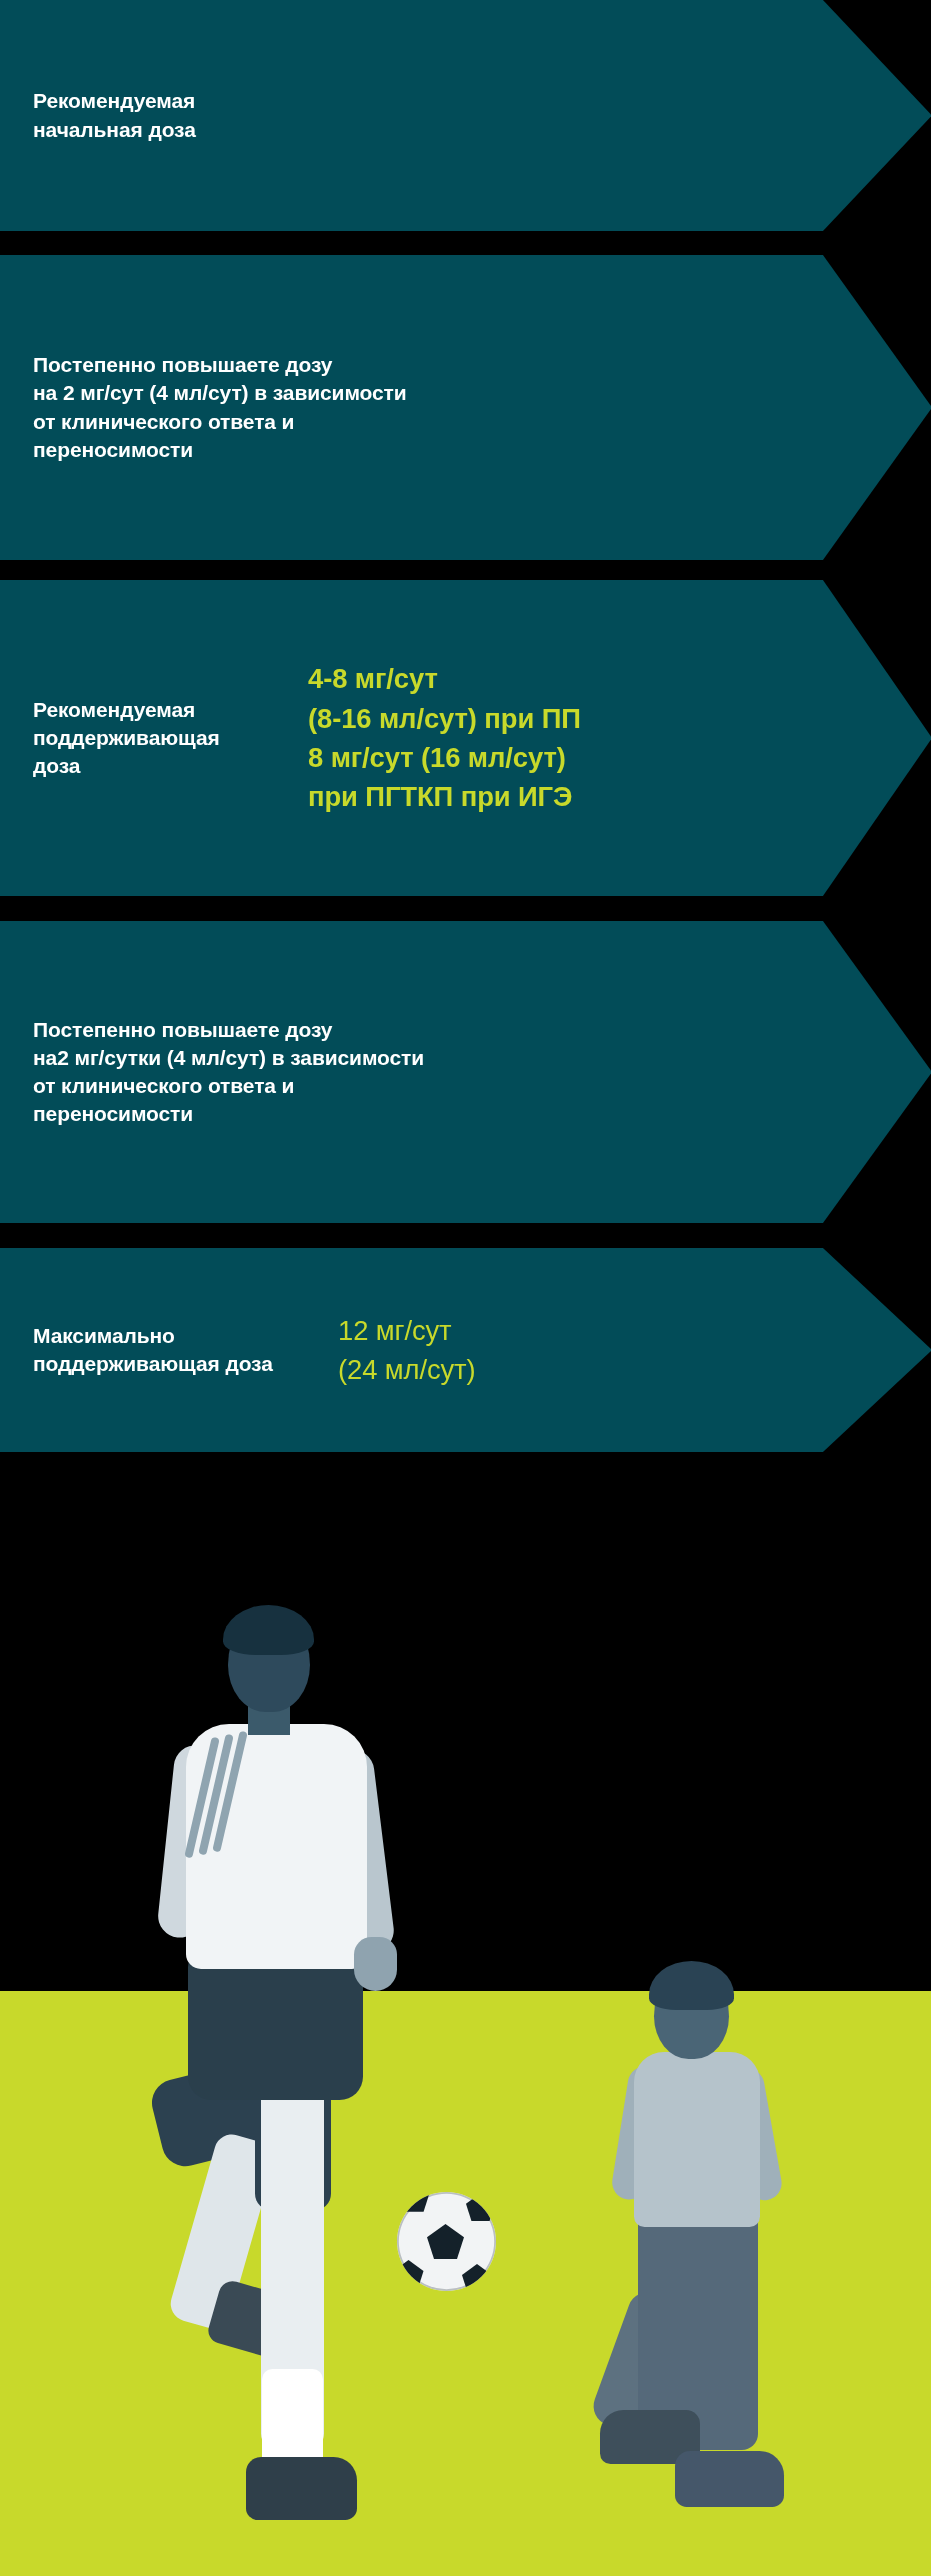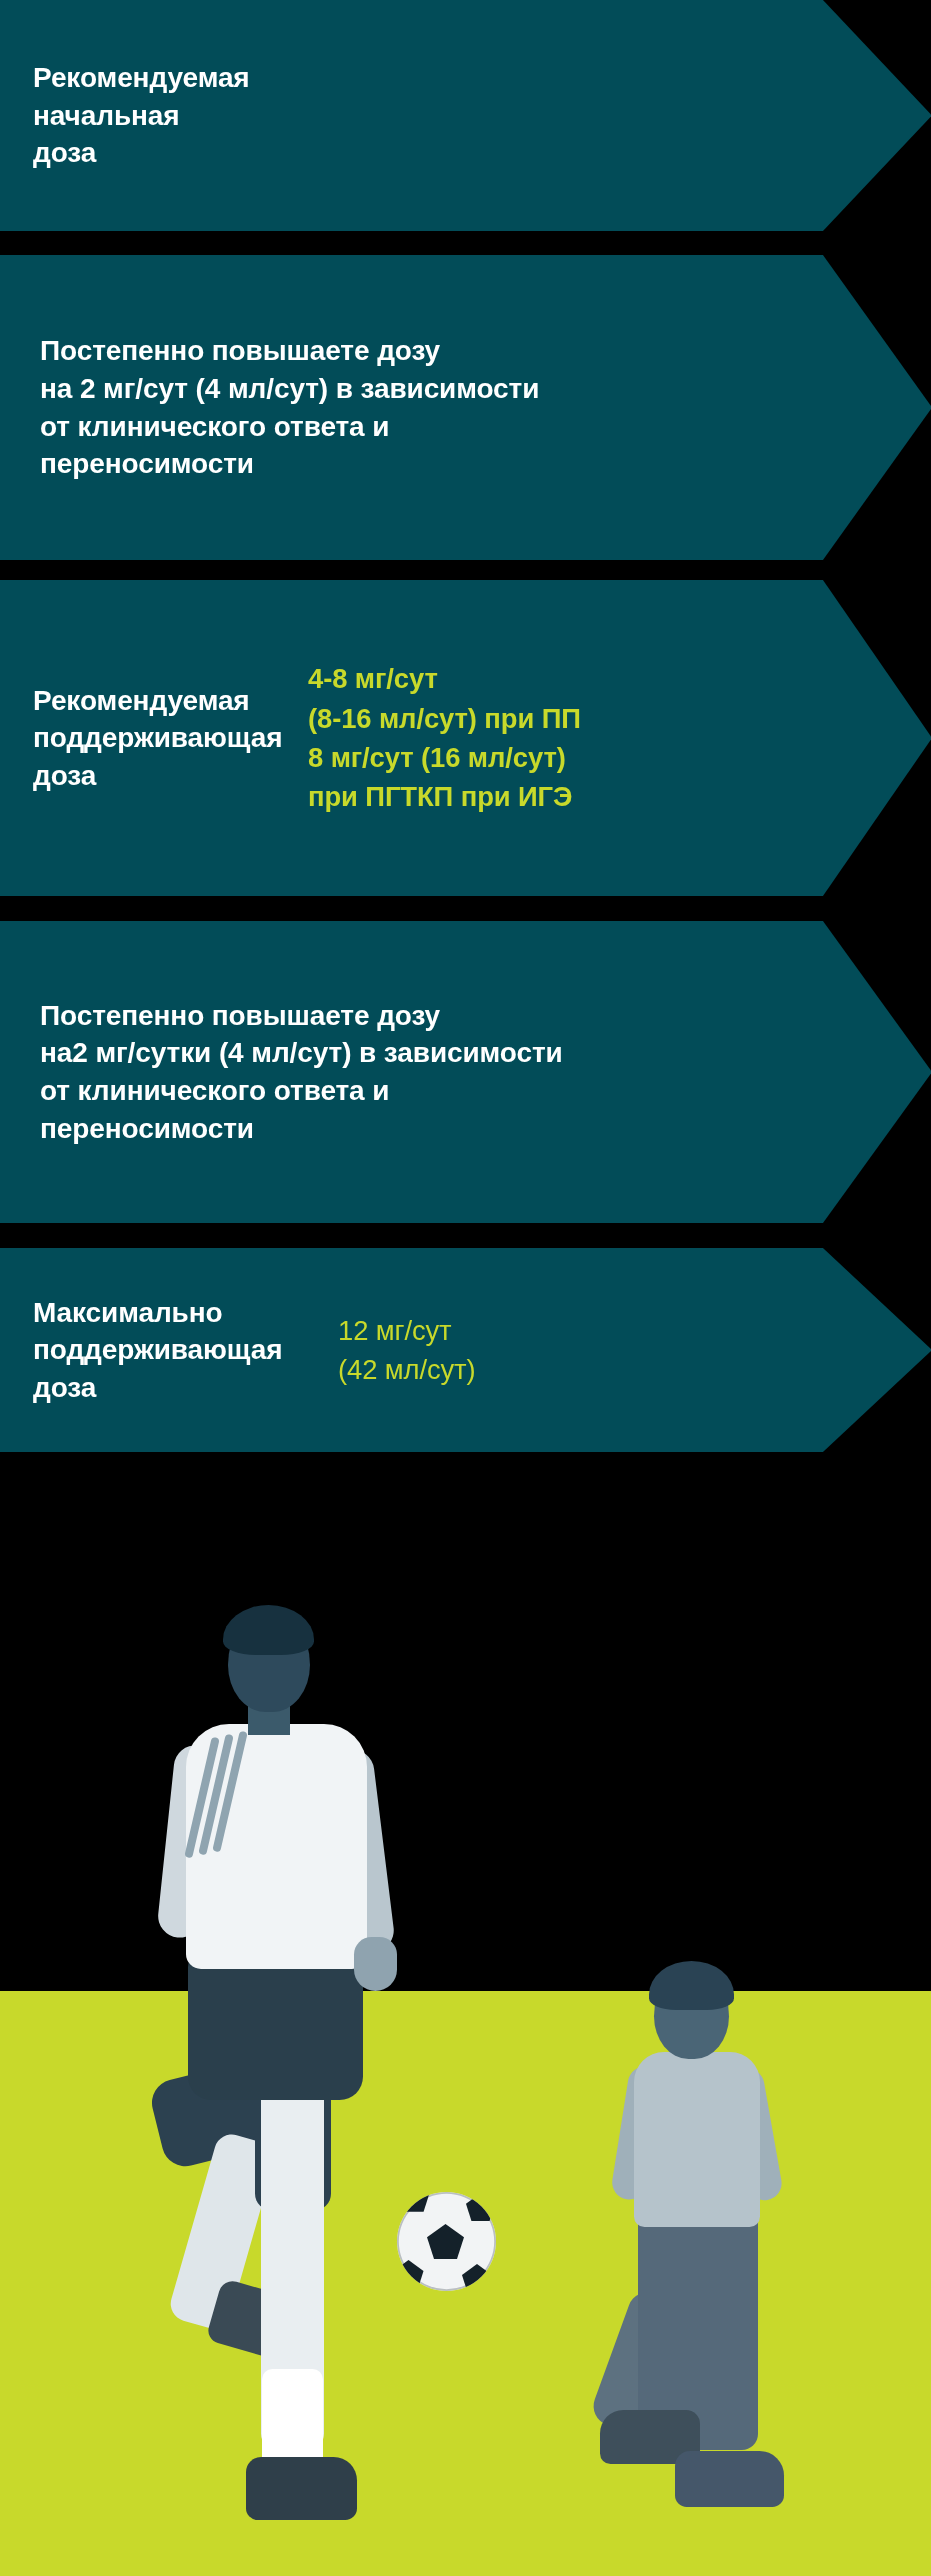--- a/index.html
+++ b/index.html
@@ -36,21 +36,21 @@
     display: flex;
     align-items: center;
     width: 100%;
     padding-left: 33px;
     box-sizing: border-box;
   }
 
   .band-label {
     color: #FFFFFF;
     font-weight: bold;
-    font-size: 28px;
+    font-size: 21px;
     line-height: 1.34;
     letter-spacing: -0.1px;
     white-space: pre-line;
   }
 
   .band-value {
     color: #C8D92B;
     font-weight: normal;
     font-size: 27.4px;
     line-height: 1.44;
@@ -63,21 +63,21 @@
   #band-2 { top: 255px;  height: 305px; }
   #band-3 { top: 580px;  height: 316px; }
   #band-4 { top: 921px; height: 302px; }
   #band-5 { top: 1248px; height: 204px; }
 
   
   .two-col .band-label { width: 210px; flex: 0 0 210px; }
   .two-col .band-value { flex: 1 1 auto; padding-left: 76px; }
 
   
-  .one-col .band-label { width: 100%; margin-left: 7px; }
+  .one-col .band-label { width: 100%; }
 
   #band-3 .band-value { padding-left: 65px; font-weight: bold; }
   #band-5 .band-label { width: 251px; flex: 0 0 251px; }
   #band-5 .band-value { padding-left: 54px; }
 
   
   #photo-area {
     position: absolute;
     left: 0;
     top: 1452px;
@@ -271,21 +271,21 @@
 от клинического ответа и
 переносимости</div>
     </div>
   </div>
 
   <div class="band two-col" id="band-5">
     <div class="band-inner">
       <div class="band-label">Максимально
 поддерживающая доза</div>
       <div class="band-value">12 мг/сут
-(42 мл/сут)</div>
+(24 мл/сут)</div>
     </div>
   </div>
 
   <div id="photo-area">
 
     <div id="green-field"></div>
 
     <div class="person" id="adult">
       <div class="leg-kick-thigh"></div>
       <div class="leg-kick-shin"></div>

